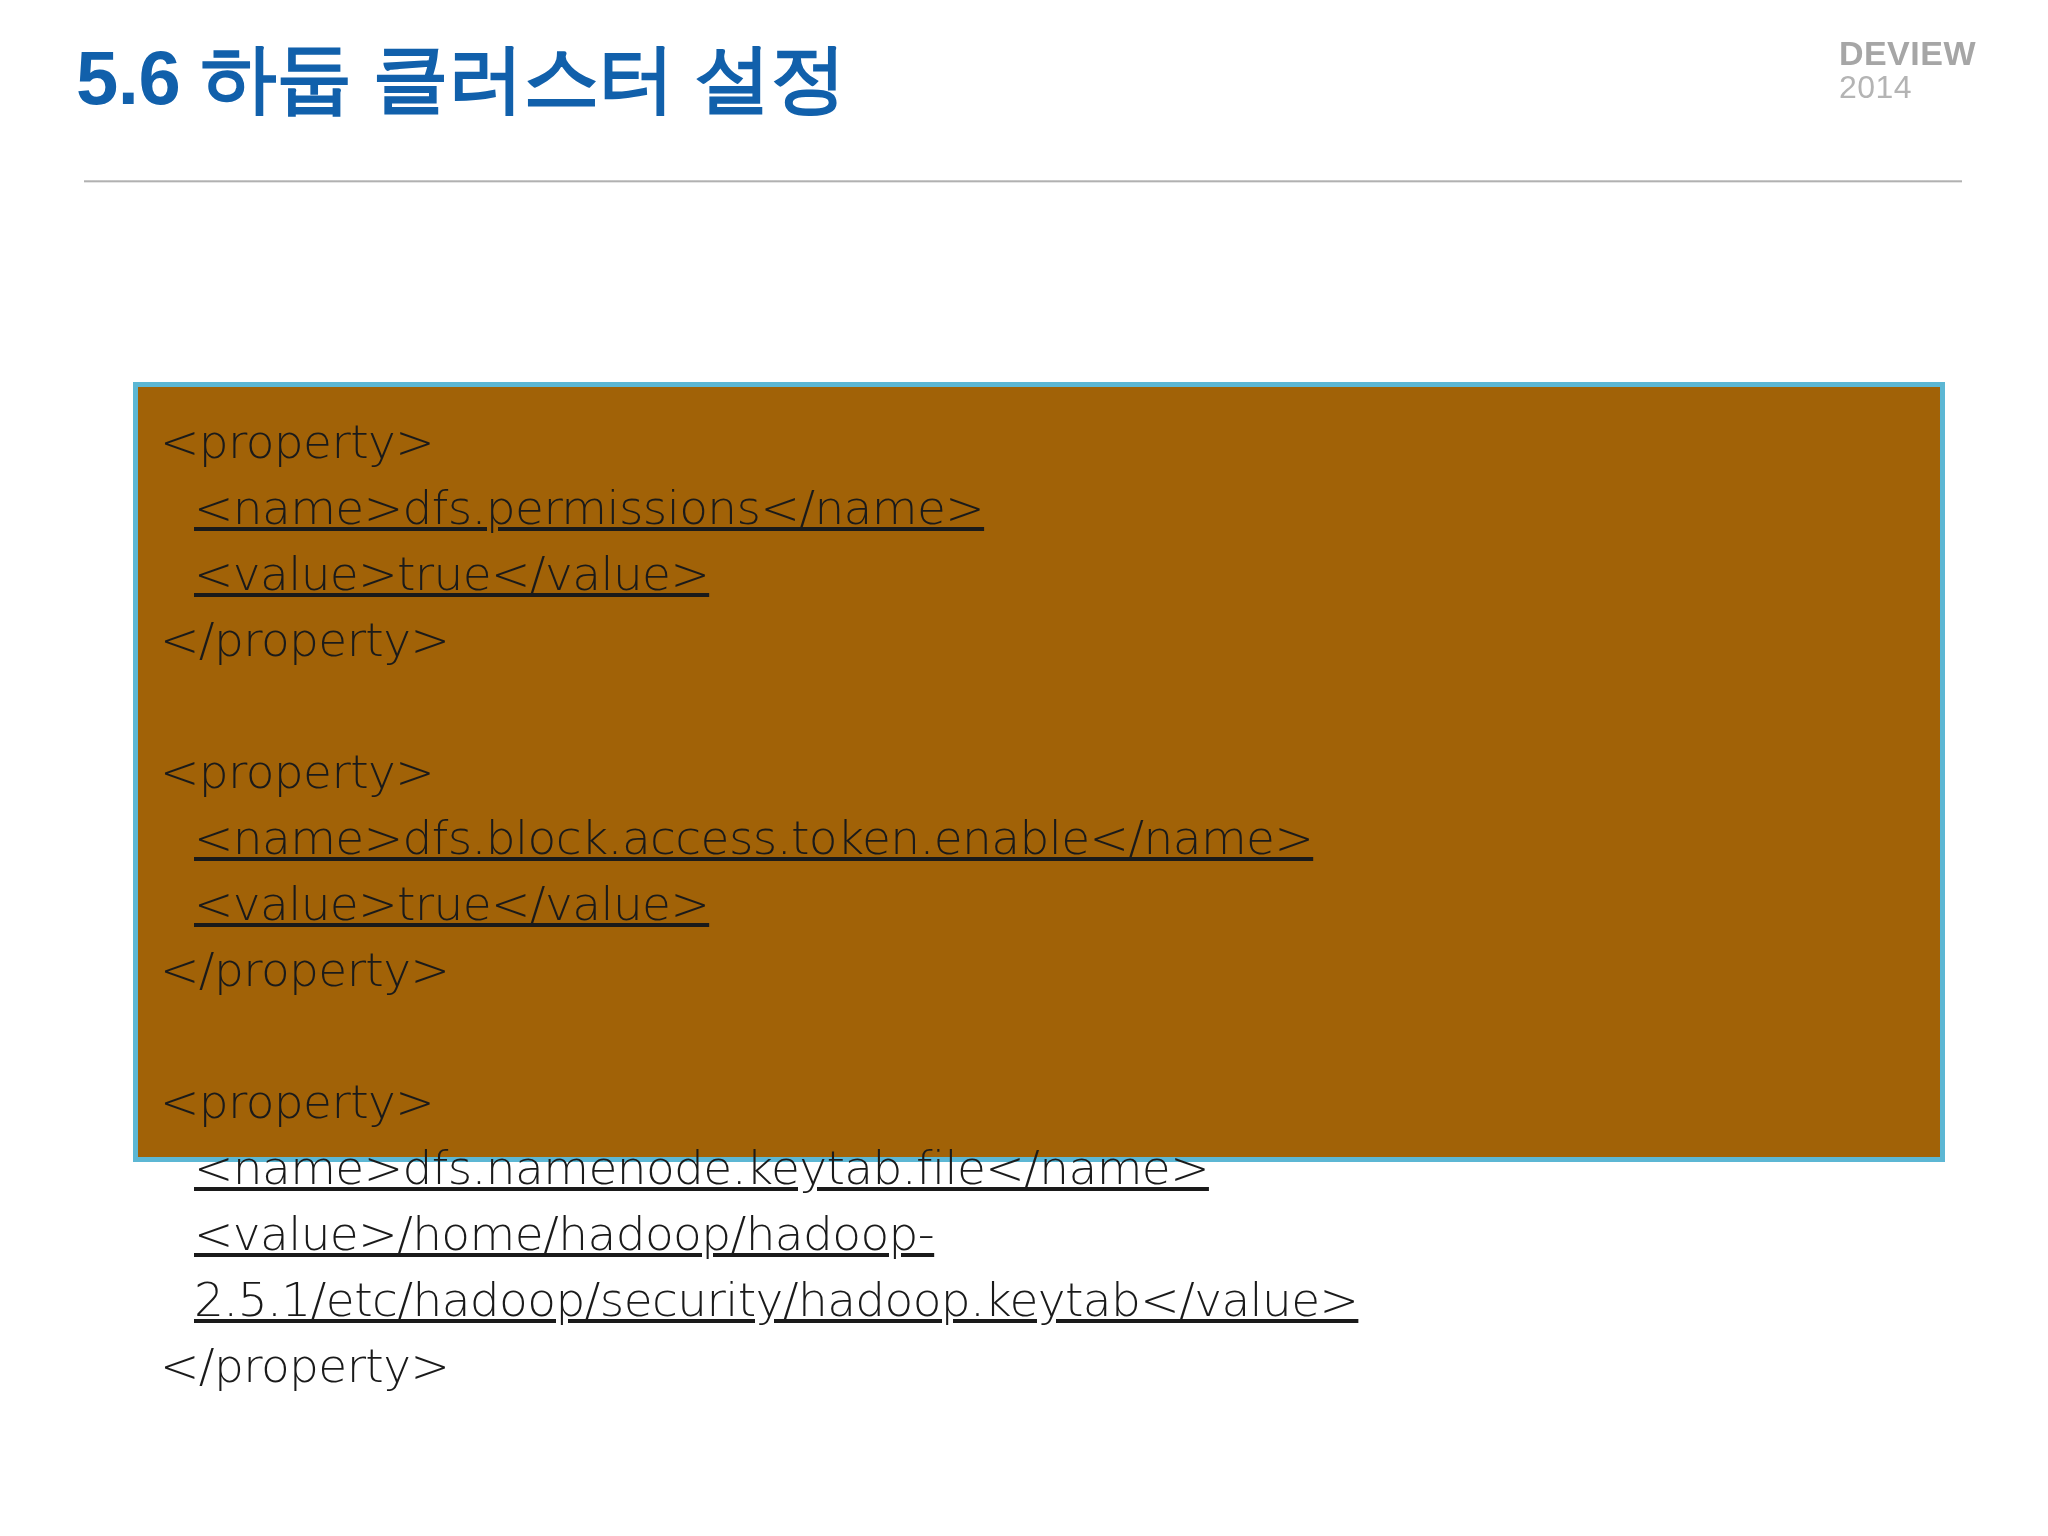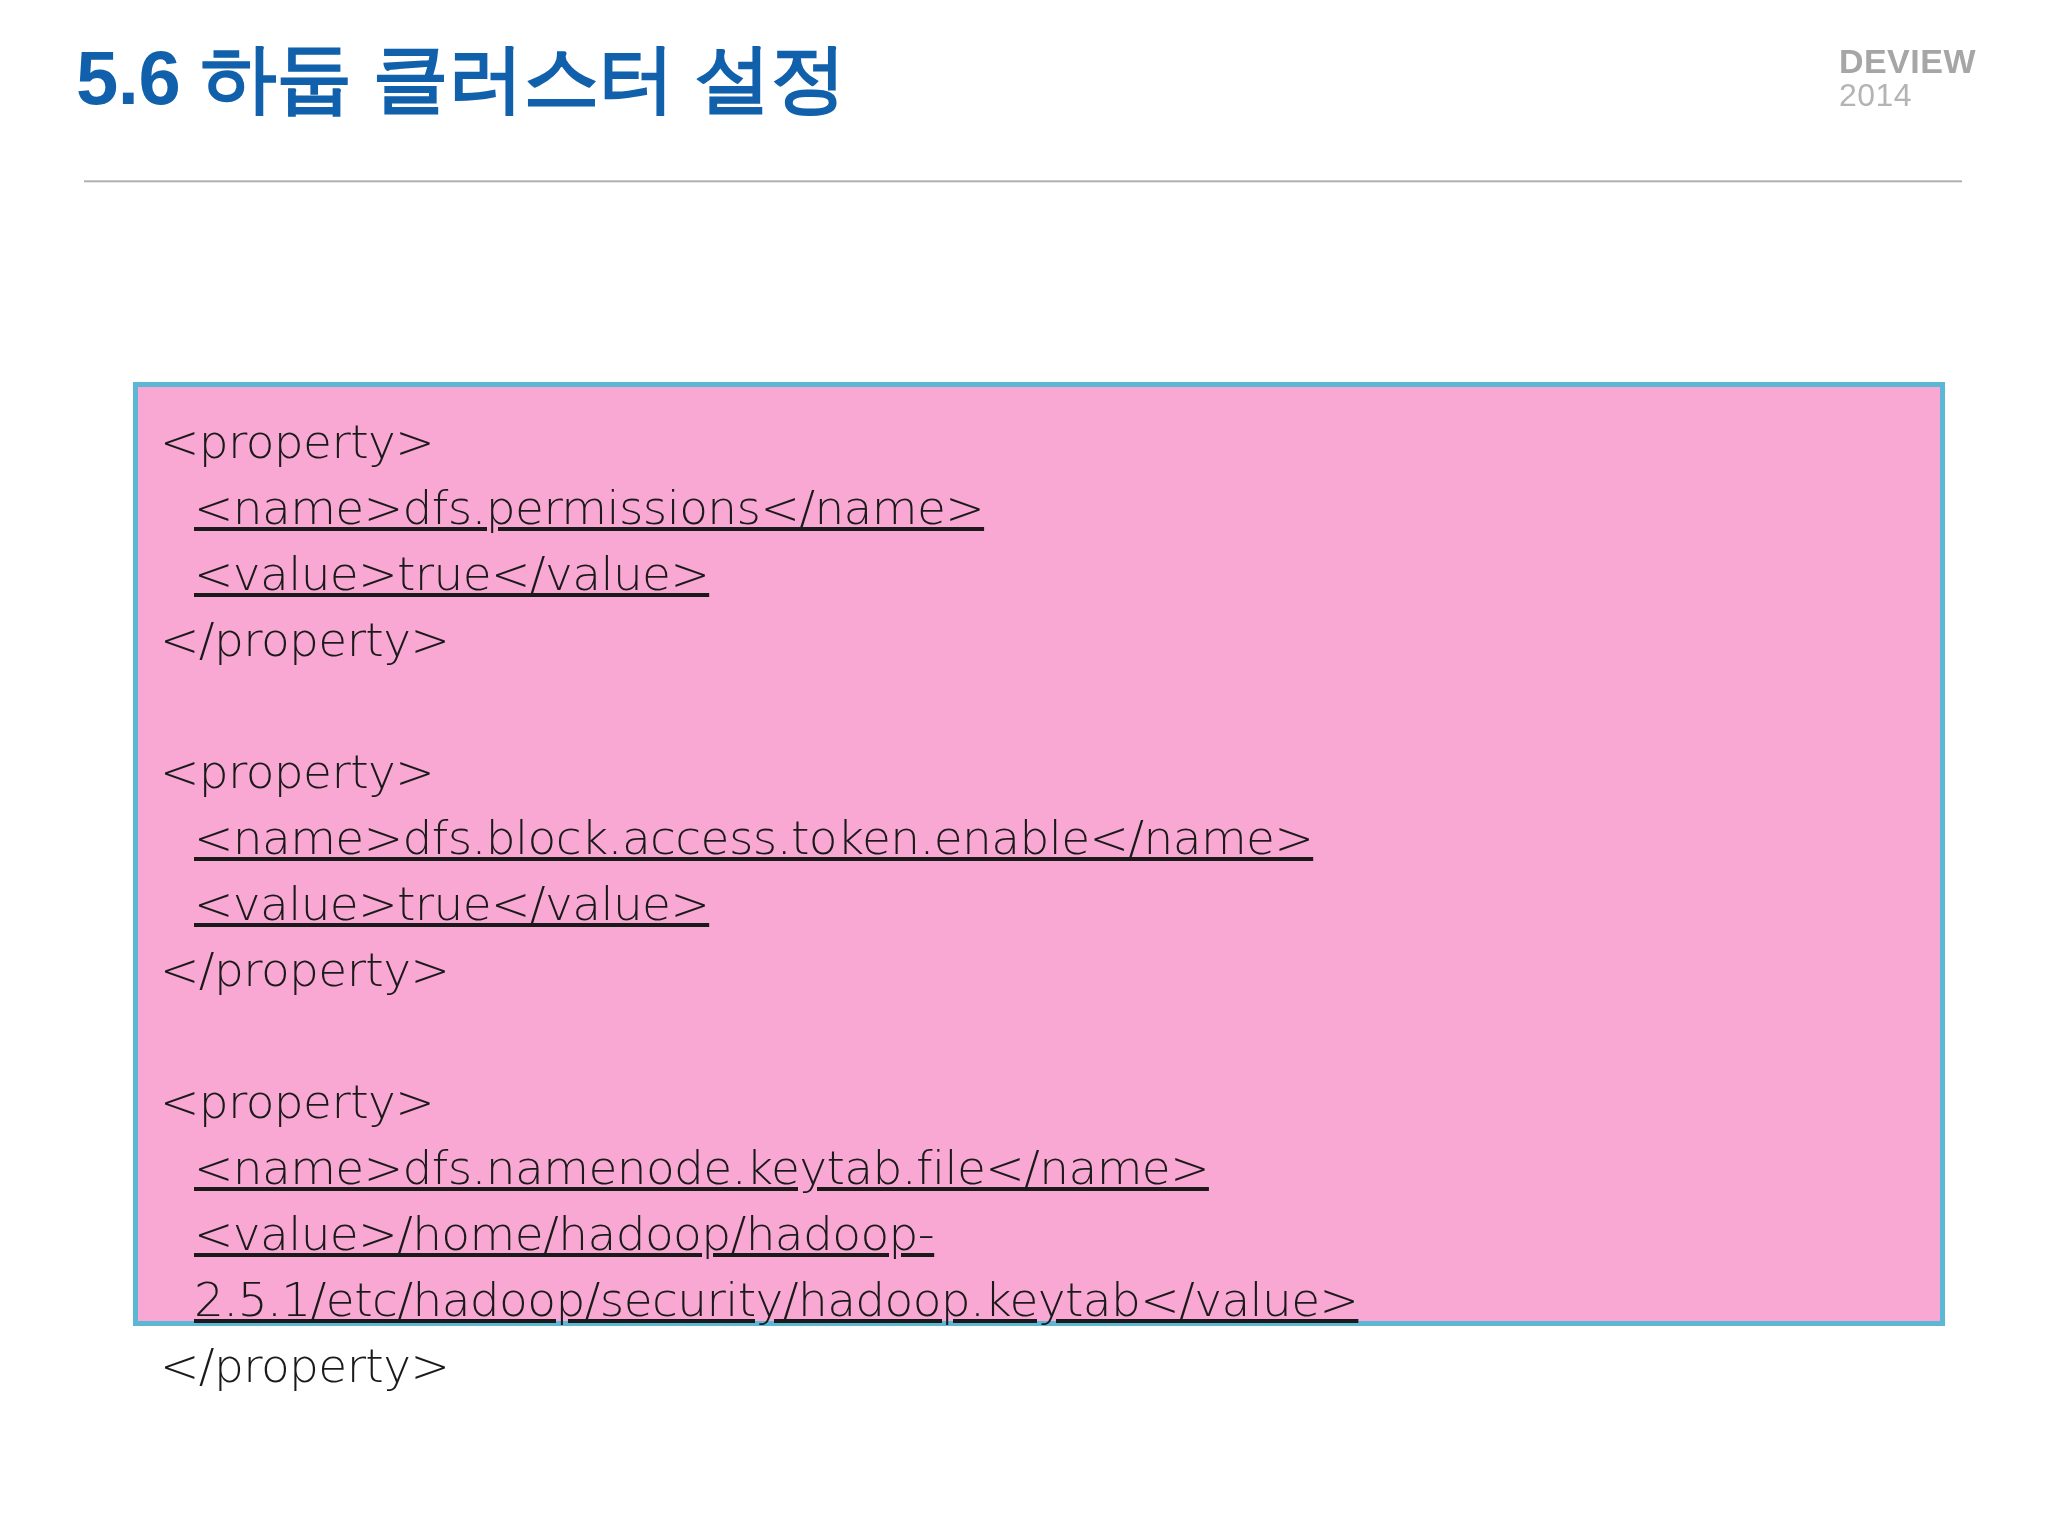--- a/index.html
+++ b/index.html
@@ -33,21 +33,21 @@
     font-weight: 700;
     letter-spacing: -0.5px;
     color: #1160ab;
     line-height: 1.1;
     white-space: nowrap;
   }
 
   .brand-logo {
     position: absolute;
     right: 72px;
-    top: 44px;
+    top: 36px;
     text-align: left;
     line-height: 1.0;
     user-select: none;
   }
   .brand-logo .brand-name {
     display: block;
     font-size: 34px;
     font-weight: 700;
     letter-spacing: 0.5px;
     color: #a6a6a6;
@@ -81,24 +81,24 @@
     letter-spacing: -0.5px;
     white-space: nowrap;
   }
 
   
   .code-box {
     position: absolute;
     left: 133px;
     top: 382px;
     width: 1812px;
-    height: 944px;
+    height: 780px;
     box-sizing: border-box;
     border: 5px solid #5cb7d4;
-    background: #f9a8d4;
+    background: #a16207;
   }
 
   .code-content {
     padding: 22px 26px 10px 22px;
     font-family: "DejaVu Sans", "Liberation Sans", sans-serif;
     font-size: 47px;
     line-height: 66px;
     color: #1a1a1a;
     font-weight: 350;
     white-space: pre-wrap;

